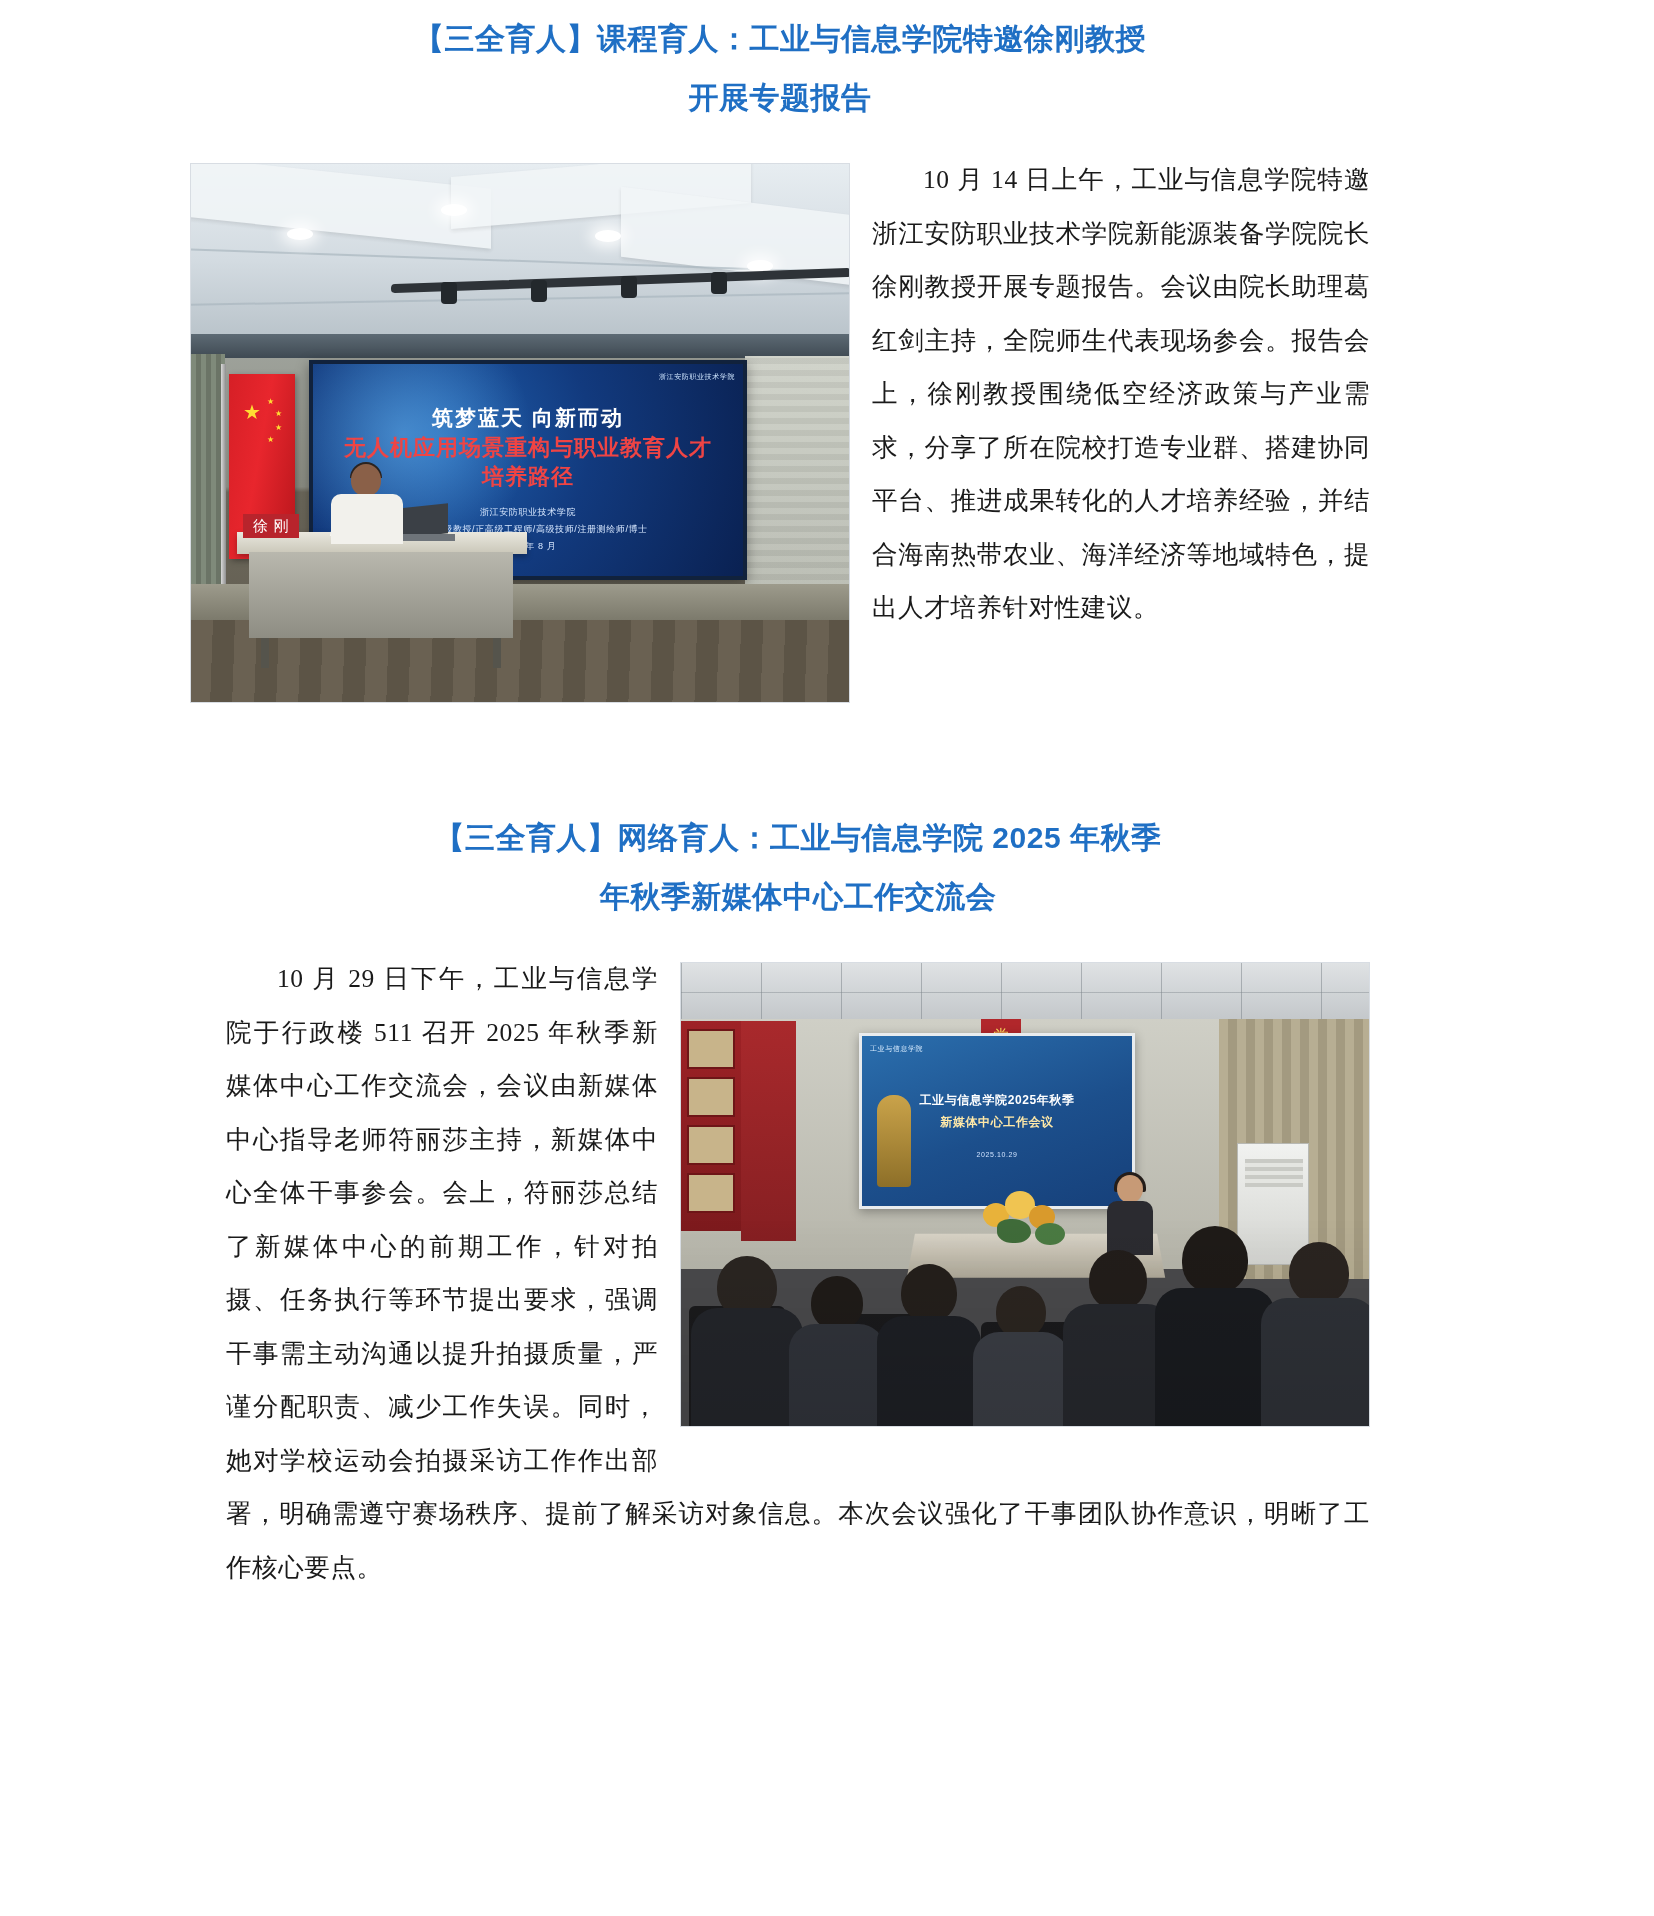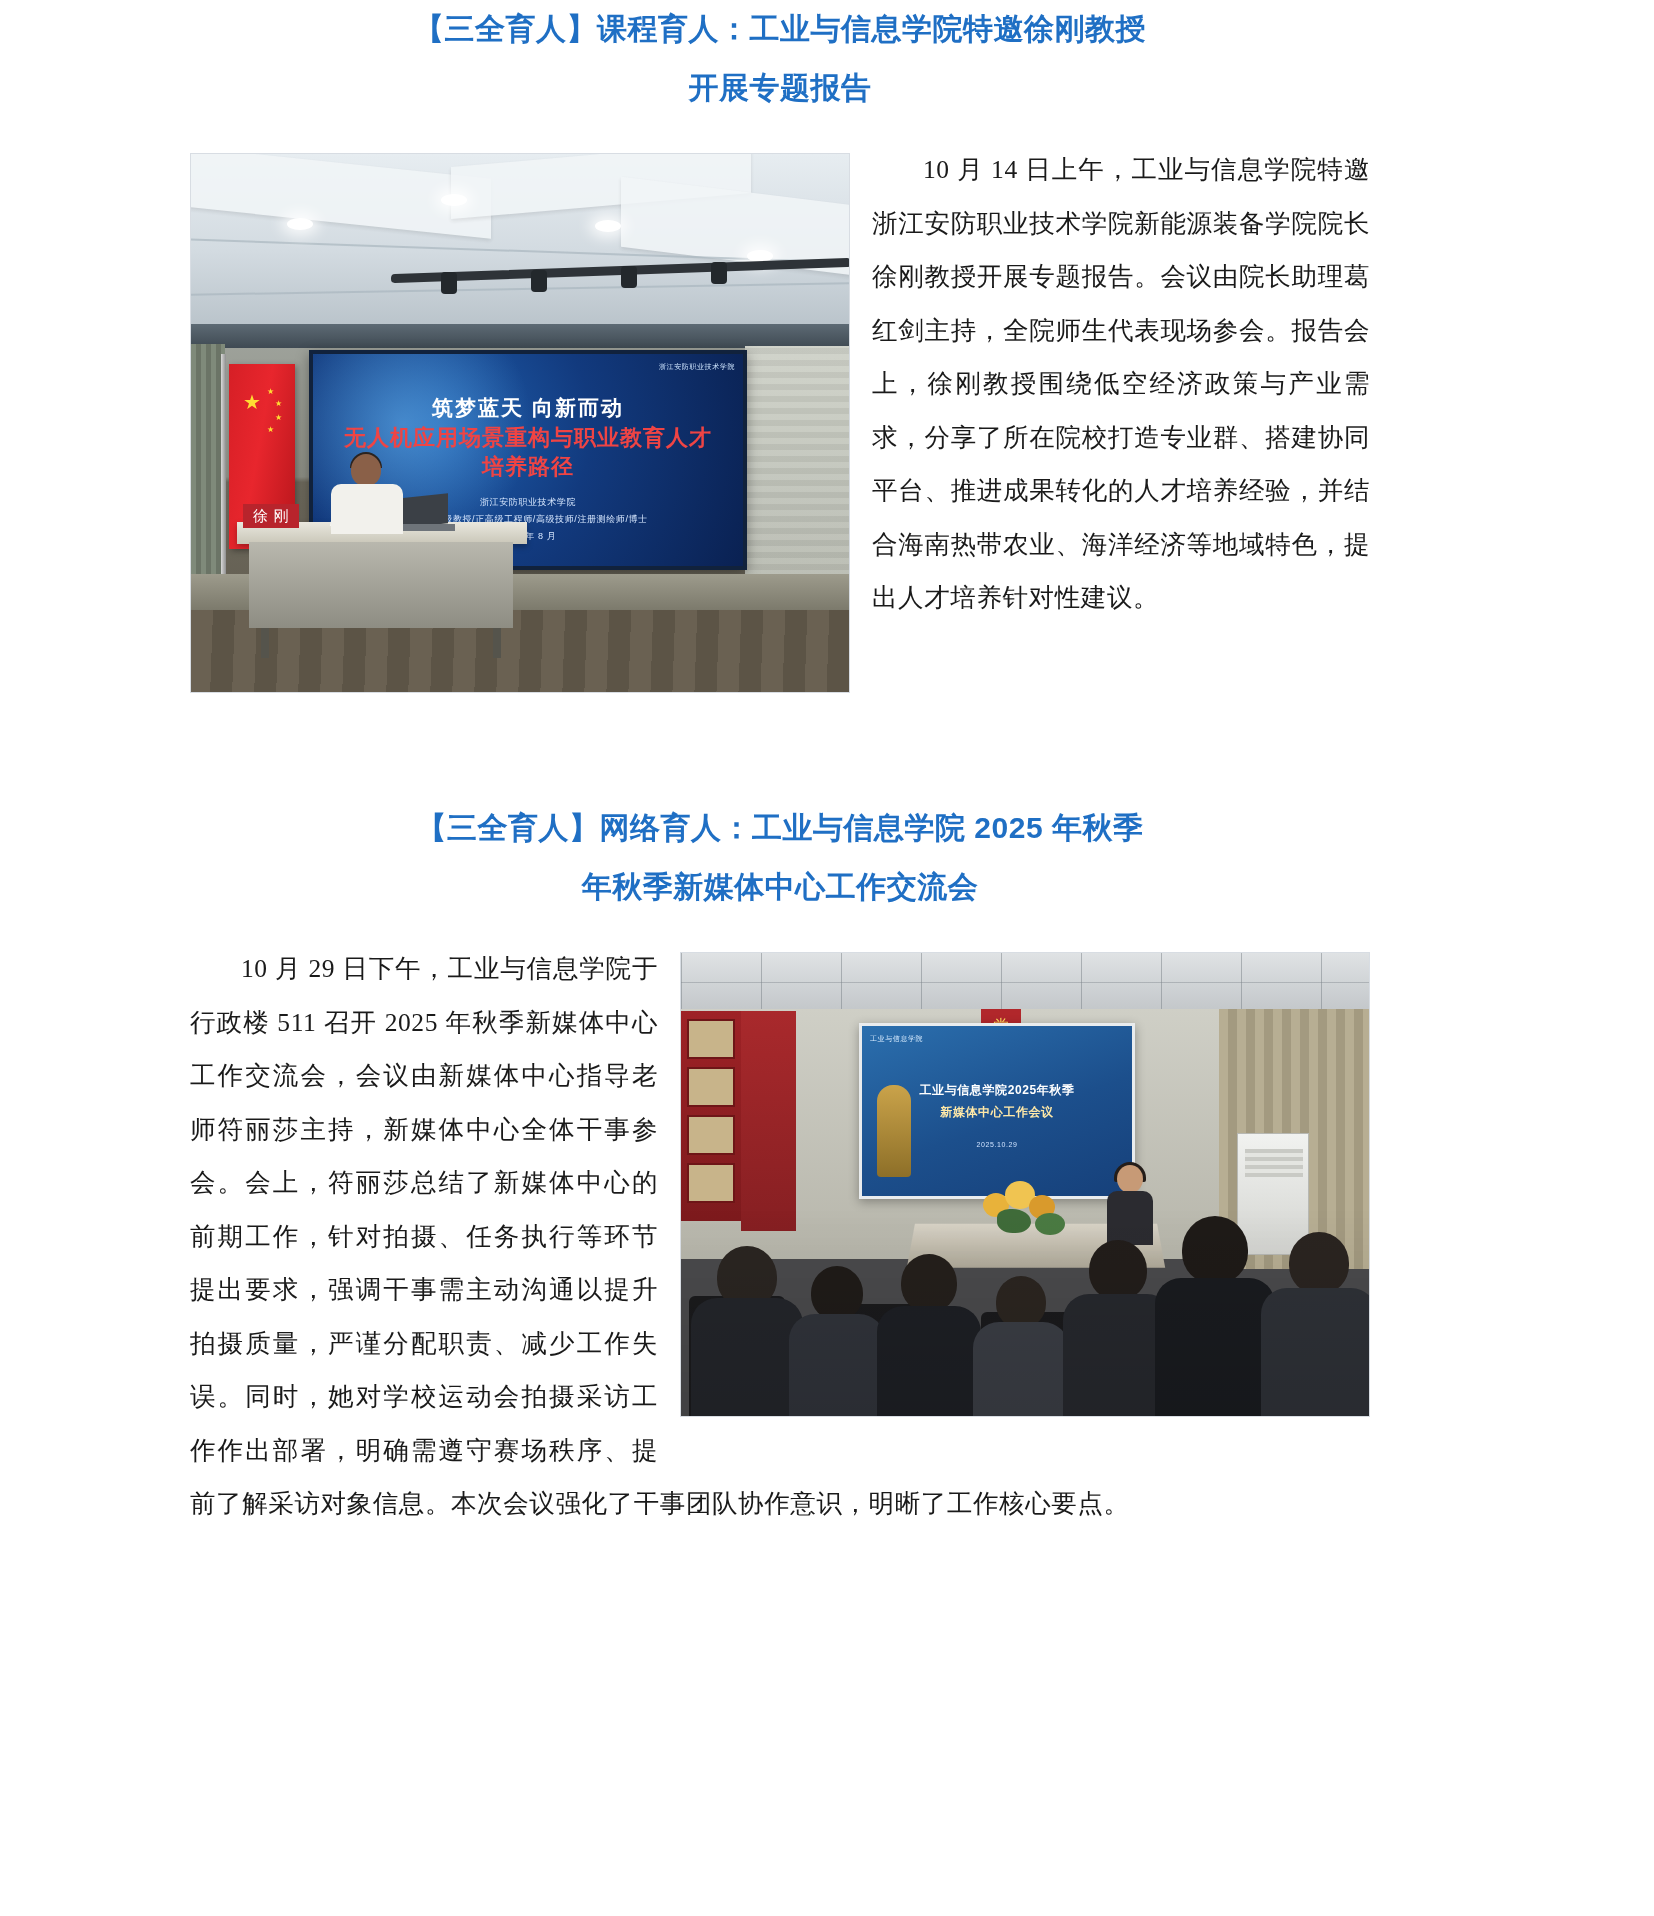--- a/index.html
+++ b/index.html
@@ -9,21 +9,21 @@
   }
   body {
     width: 1654px;
     min-height: 1916px;
     font-family: "Liberation Serif", serif;
     color: #1a1a1a;
   }
   .page {
     width: 1560px;
     box-sizing: border-box;
-    padding: 0 190px;
+    padding: 10px 190px;
   }
   .article {
     margin-bottom: 70px;
   }
   .article-title {
     color: #1f6fc4;
     font-family: "Liberation Sans", sans-serif;
     font-size: 30px;
     font-weight: 600;
     line-height: 1.95;
@@ -411,21 +411,21 @@
           <div class="p1-head"></div>
           <div class="p1-body"></div>
         </div>
       </div>
 
       <p class="indent">10 月 14 日上午，工业与信息学院特邀浙江安防职业技术学院新能源装备学院院长徐刚教授开展专题报告。会议由院长助理葛红剑主持，全院师生代表现场参会。报告会上，徐刚教授围绕低空经济政策与产业需求，分享了所在院校打造专业群、搭建协同平台、推进成果转化的人才培养经验，并结合海南热带农业、海洋经济等地域特色，提出人才培养针对性建议。</p>
       <div class="clear"></div>
     </div>
   </div>
 
-  <div class="article" style="margin-top:96px;">
+  <div class="article" style="margin-top:96px;margin-left:36px;">
 
     <div class="article-title">
       <span class="line">【三全育人】网络育人：工业与信息学院 2025 年秋季</span>
       <span class="line">年秋季新媒体中心工作交流会</span>
     </div>
 
     <div class="body-block">
 
       <div class="figure right photo2">
         <div class="p2-ceiling"></div>

